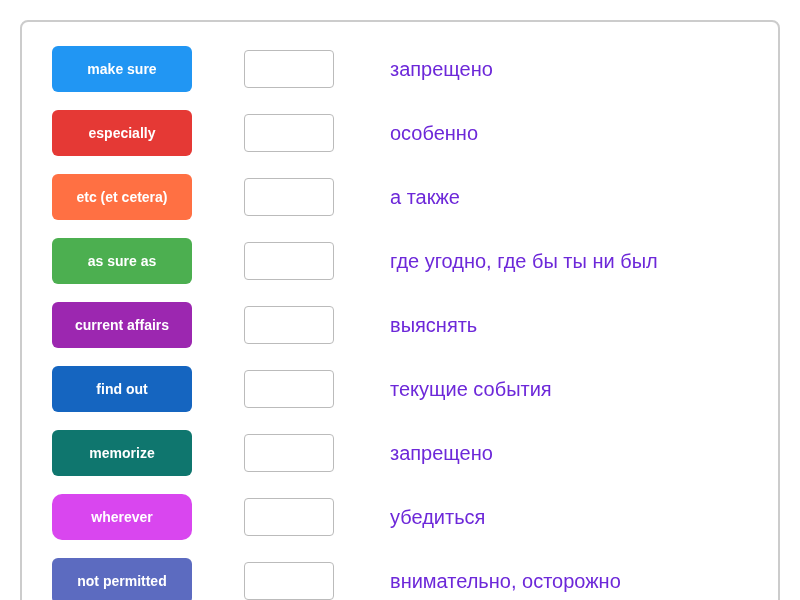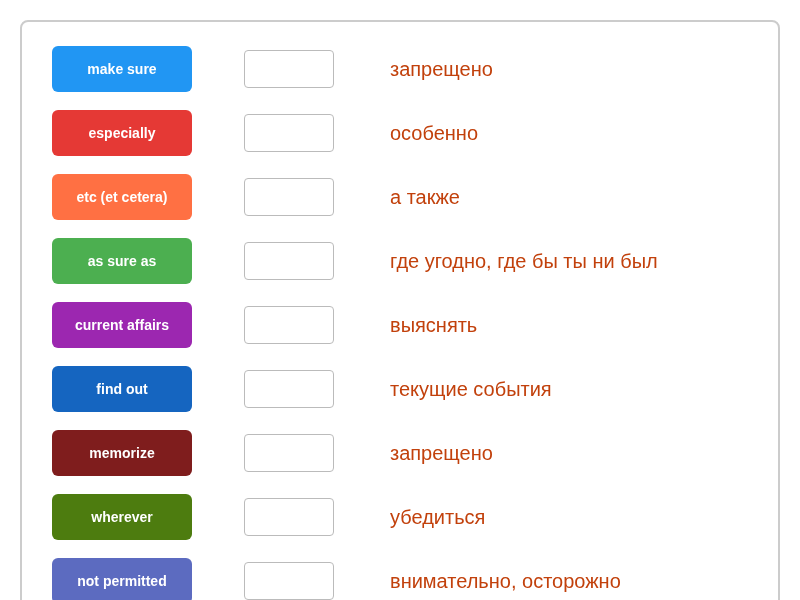--- a/index.html
+++ b/index.html
@@ -41,34 +41,34 @@
       align-items: center;
       justify-content: center;
       flex-shrink: 0;
     }
     .btn-blue { background: #2196F3; }
     .btn-red { background: #e53935; }
     .btn-orange { background: #FF7043; }
     .btn-green { background: #4CAF50; }
     .btn-purple { background: #9C27B0; padding-left: 8px; }
     .btn-darkblue { background: #1565C0; }
-    .btn-teal { background: #7f1d1d; }
-    .btn-crimson { background: #4d7c0f; }
+    .btn-teal { background: #0f766e; }
+    .btn-crimson { background: #d946ef; border-radius: 10px; }
     .btn-indigo { background: #5C6BC0; }
     .input-box {
       width: 90px;
       height: 38px;
       border: 1.5px solid #bbb;
       border-radius: 4px;
       margin: 0 20px 0 16px;
       flex-shrink: 0;
     }
     .translation {
       font-size: 20px;
-      color: #c2410c;
+      color: #6d28d9;
     }
   </style>
 </head>
 <body>
 
 <div class="main-container">
 <div class="row">
       <button class="btn btn-blue">make sure</button>
       <input type="text" class="input-box" style="">
       <span class="translation">запрещено</span>

